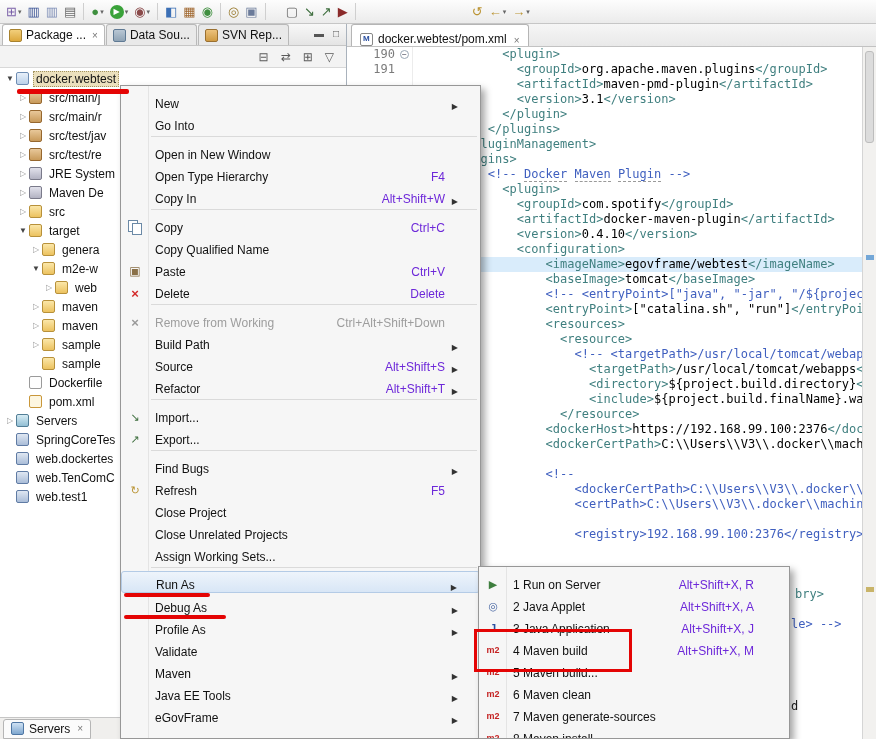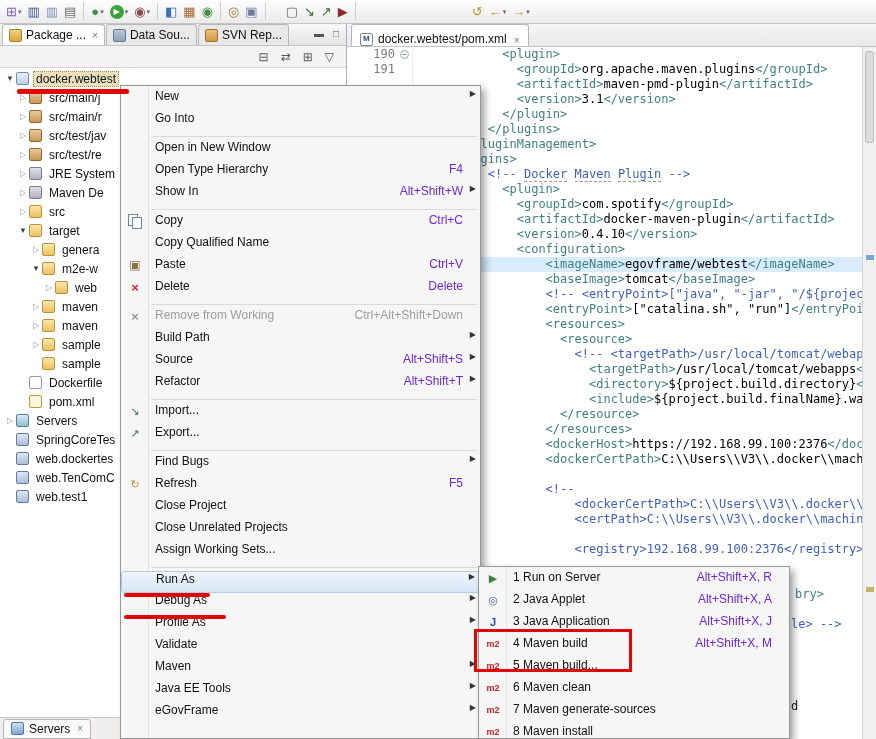--- a/index.html
+++ b/index.html
@@ -79,21 +79,21 @@
 .overview{position:absolute;right:0;top:0;bottom:0;width:14px;background:#f2f1ef;border-left:1px solid #d5d5d5}
 .ov-thumb{position:absolute;left:2px;right:2px;top:4px;height:92px;background:#dcdcdc;border:1px solid #bdbdbd;border-radius:3px}
 .ov-mark{position:absolute;left:3px;width:8px;height:5px;background:#74a7d7}
 
 
 .menu{position:absolute;background:#f6f6f6;border:1px solid #979797;box-shadow:4px 4px 7px rgba(0,0,0,.35);
   overflow:hidden;padding-top:3px}
 .menu::before{content:"";position:absolute;left:27px;top:0;bottom:0;width:1px;background:#e4e4e4}
 #ctx-menu{left:120px;top:85px;width:361px;height:654px;z-index:50}
 #runas-menu{left:478px;top:566px;width:312px;height:173px;z-index:60}
-.menu-item{display:flex;align-items:flex-start;height:22px;padding-right:4px;position:relative}
+.menu-item{display:flex;align-items:flex-end;height:22px;padding-right:22px;position:relative}
 .menu-item.hot{background:linear-gradient(#eef4fb,#d8e6f6);border:1px solid #b4cbe6;border-radius:3px}
 .menu-item.disabled .mlabel,.menu-item.disabled .mshort{color:#9d9d9d}
 .mi{width:18px;height:16px;margin:0 5px;flex:none;display:flex;align-items:center;justify-content:center;font-size:11px;position:relative}
 .mi-copy::before,.mi-copy::after{content:"";position:absolute;width:8px;height:10px;background:#fff;border:1px solid #6b89a6}
 .mi-copy::before{left:2px;top:1px}
 .mi-copy::after{left:6px;top:4px}
 .mi-paste{font-size:12px}
 .mlabel{margin-left:6px;white-space:nowrap}
 .mshort{margin-left:auto;padding-left:24px;color:#6d28d9;white-space:nowrap}
 .marrow{width:13px;text-align:right;font-size:8px;color:#333;flex:none}
@@ -368,21 +368,20 @@
           <div class="cline">                <span class="tg">&lt;baseImage&gt;</span>tomcat<span class="tg">&lt;/baseImage&gt;</span></div>
           <div class="cline"><span class="cm">                &lt;!-- &lt;entryPoint&gt;["java", "-jar", "/${project</span></div>
           <div class="cline">                <span class="tg">&lt;entryPoint&gt;</span>["catalina.sh", "run"]<span class="tg">&lt;/entryPoint&gt;</span></div>
           <div class="cline">                <span class="tg">&lt;resources&gt;</span></div>
           <div class="cline">                  <span class="tg">&lt;resource&gt;</span></div>
           <div class="cline"><span class="cm">                    &lt;!-- &lt;targetPath&gt;/usr/local/tomcat/webapp</span></div>
           <div class="cline">                      <span class="tg">&lt;targetPath&gt;</span>/usr/local/tomcat/webapps<span class="tg">&lt;/targetPath&gt;</span></div>
           <div class="cline">                      <span class="tg">&lt;directory&gt;</span>${project.build.directory}<span class="tg">&lt;/directory&gt;</span></div>
           <div class="cline">                      <span class="tg">&lt;include&gt;</span>${project.build.finalName}.war</div>
           <div class="cline">                  <span class="tg">&lt;/resource&gt;</span></div>
-          <div class="cline">                <span class="tg">&lt;/resources&gt;</span></div>
           <div class="cline">                <span class="tg">&lt;dockerHost&gt;</span>https://192.168.99.100:2376<span class="tg">&lt;/dockerHost&gt;</span></div>
           <div class="cline">                <span class="tg">&lt;dockerCertPath&gt;</span>C:\\Users\\V3\\.docker\\machi</div>
           <div class="cline">&nbsp;</div>
           <div class="cline"><span class="cm">                &lt;!--</span></div>
           <div class="cline"><span class="cm">                    &lt;dockerCertPath&gt;C:\\Users\\V3\\.docker\\mach</span></div>
           <div class="cline"><span class="cm">                    &lt;certPath&gt;C:\\Users\\V3\\.docker\\machine\\</span></div>
           <div class="cline">&nbsp;</div>
           <div class="cline"><span class="cm">                    &lt;registry&gt;192.168.99.100:2376&lt;/registry&gt;</span></div>
         </div>
       <div class="overview">
@@ -417,21 +416,21 @@
         <span class="marrow"></span>
       </div>
       <div class="menu-item">
         <span class="mi"></span>
         <span class="mlabel">Open Type Hierarchy</span>
         <span class="mshort">F4</span>
         <span class="marrow"></span>
       </div>
       <div class="menu-item">
         <span class="mi"></span>
-        <span class="mlabel">Show In</span>
+        <span class="mlabel">Copy In</span>
         <span class="mshort">Alt+Shift+W</span>
         <span class="marrow">▶</span>
       </div>
       <div class="menu-sep"></div>
       <div class="menu-item">
         <span class="mi mi-copy"></span>
         <span class="mlabel">Copy</span>
         <span class="mshort">Ctrl+C</span>
         <span class="marrow"></span>
       </div>

